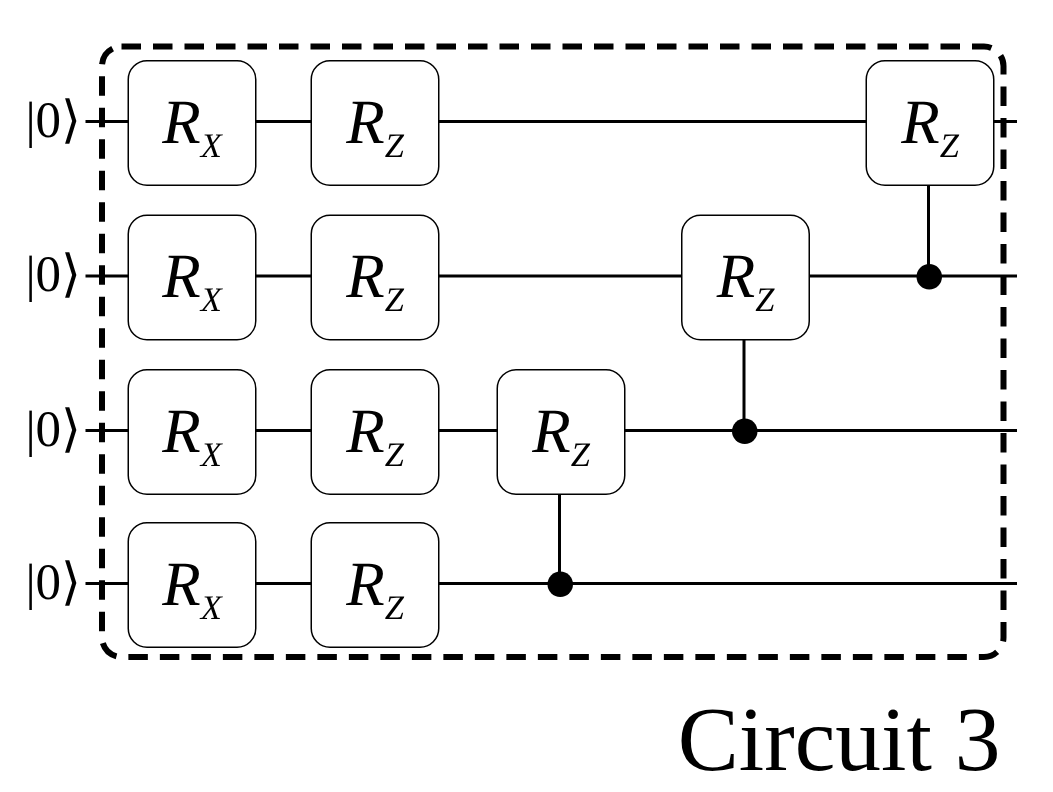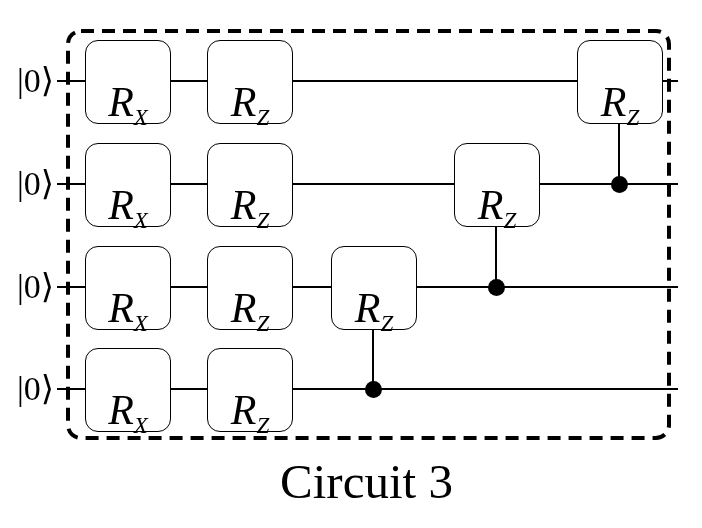--- a/index.html
+++ b/index.html
@@ -31,21 +31,21 @@
     white-space: nowrap;
   }
   .gate {
     position: absolute;
     width: 84px;
     height: 82px;
     background: #ffffff;
     border: 1.5px solid #000000;
     border-radius: 13px;
     display: flex;
-    align-items: flex-end;
+    align-items: center;
     justify-content: center;
   }
   .gate .lbl {
     font-style: italic;
     font-size: 42px;
     line-height: 1;
     white-space: nowrap;
   }
   .gate sub {
     font-size: 23px;
@@ -60,24 +60,24 @@
   .dot {
     position: absolute;
     width: 17px;
     height: 17px;
     border-radius: 50%;
     background: #000000;
   }
   .caption {
     position: absolute;
     left: 66px;
-    top: 448px;
+    top: 460px;
     width: 601px;
-    text-align: center;
-    font-size: 49px;
+    text-align: right;
+    font-size: 61px;
     line-height: 68px;
     white-space: nowrap;
   }
 </style>
 </head>
 <body>
 
 <div class="stage">
 
   <svg class="frame-svg" width="702" height="528" viewBox="0 0 702 528" aria-hidden="true">

